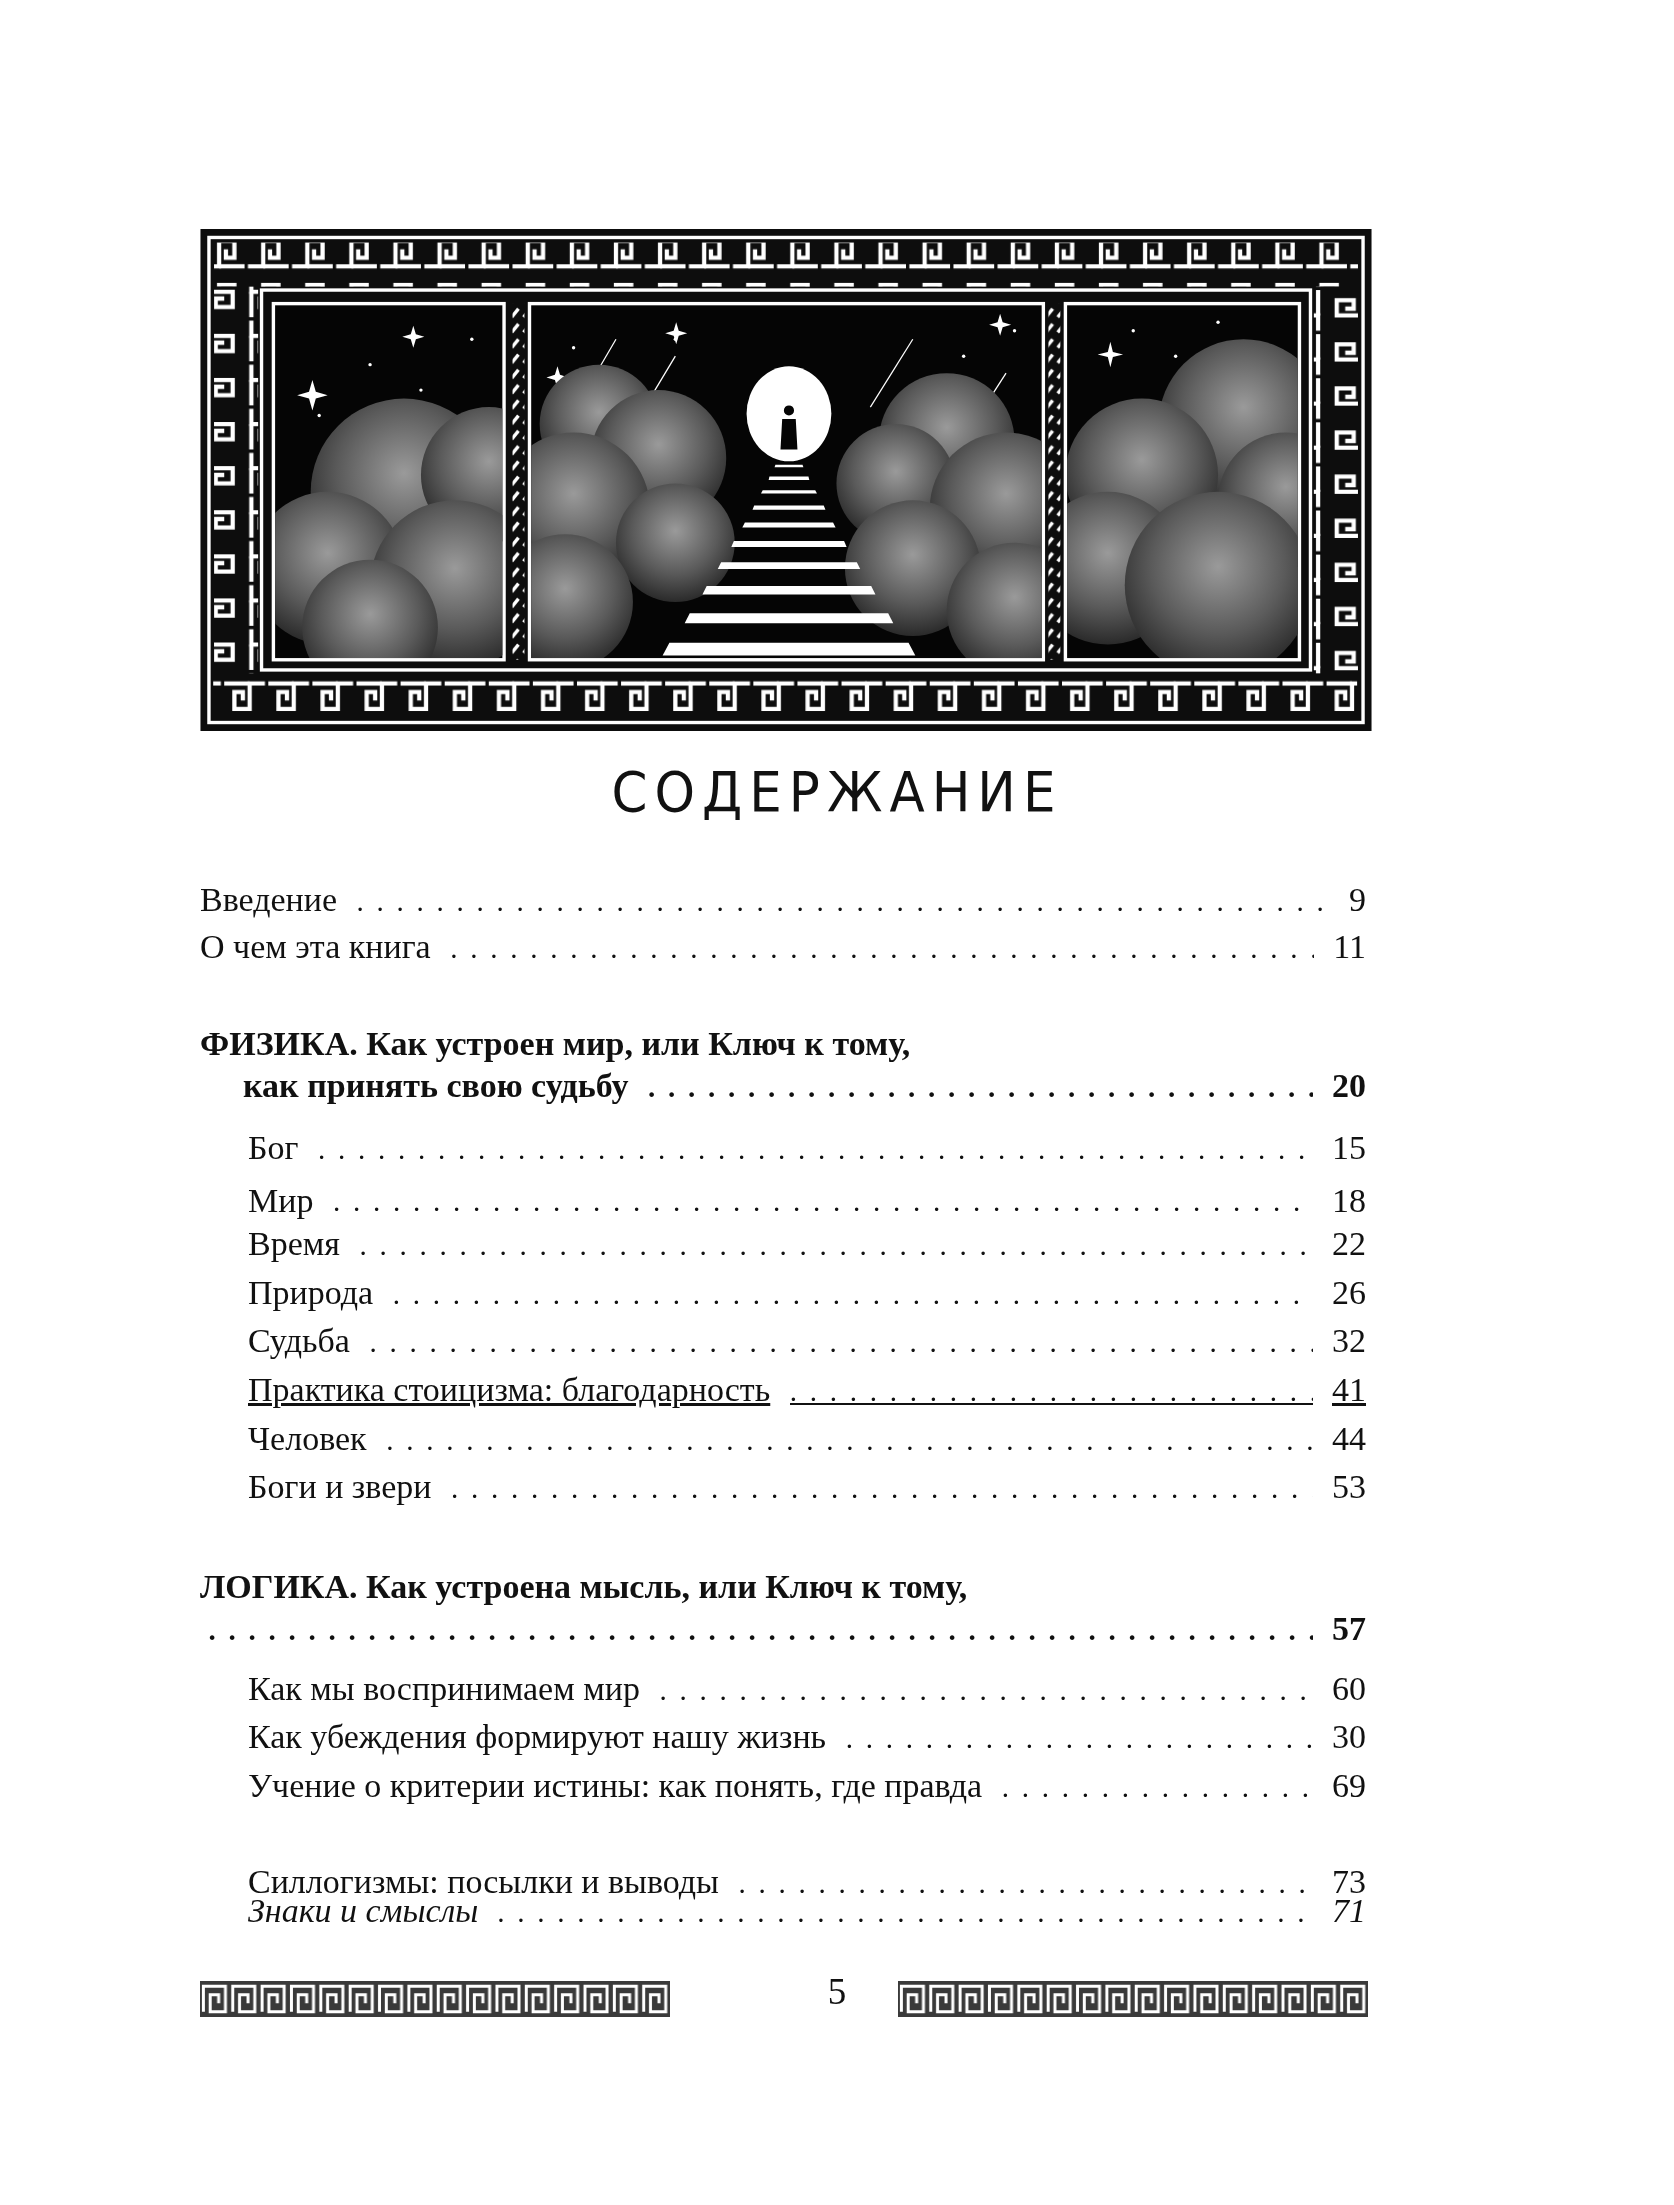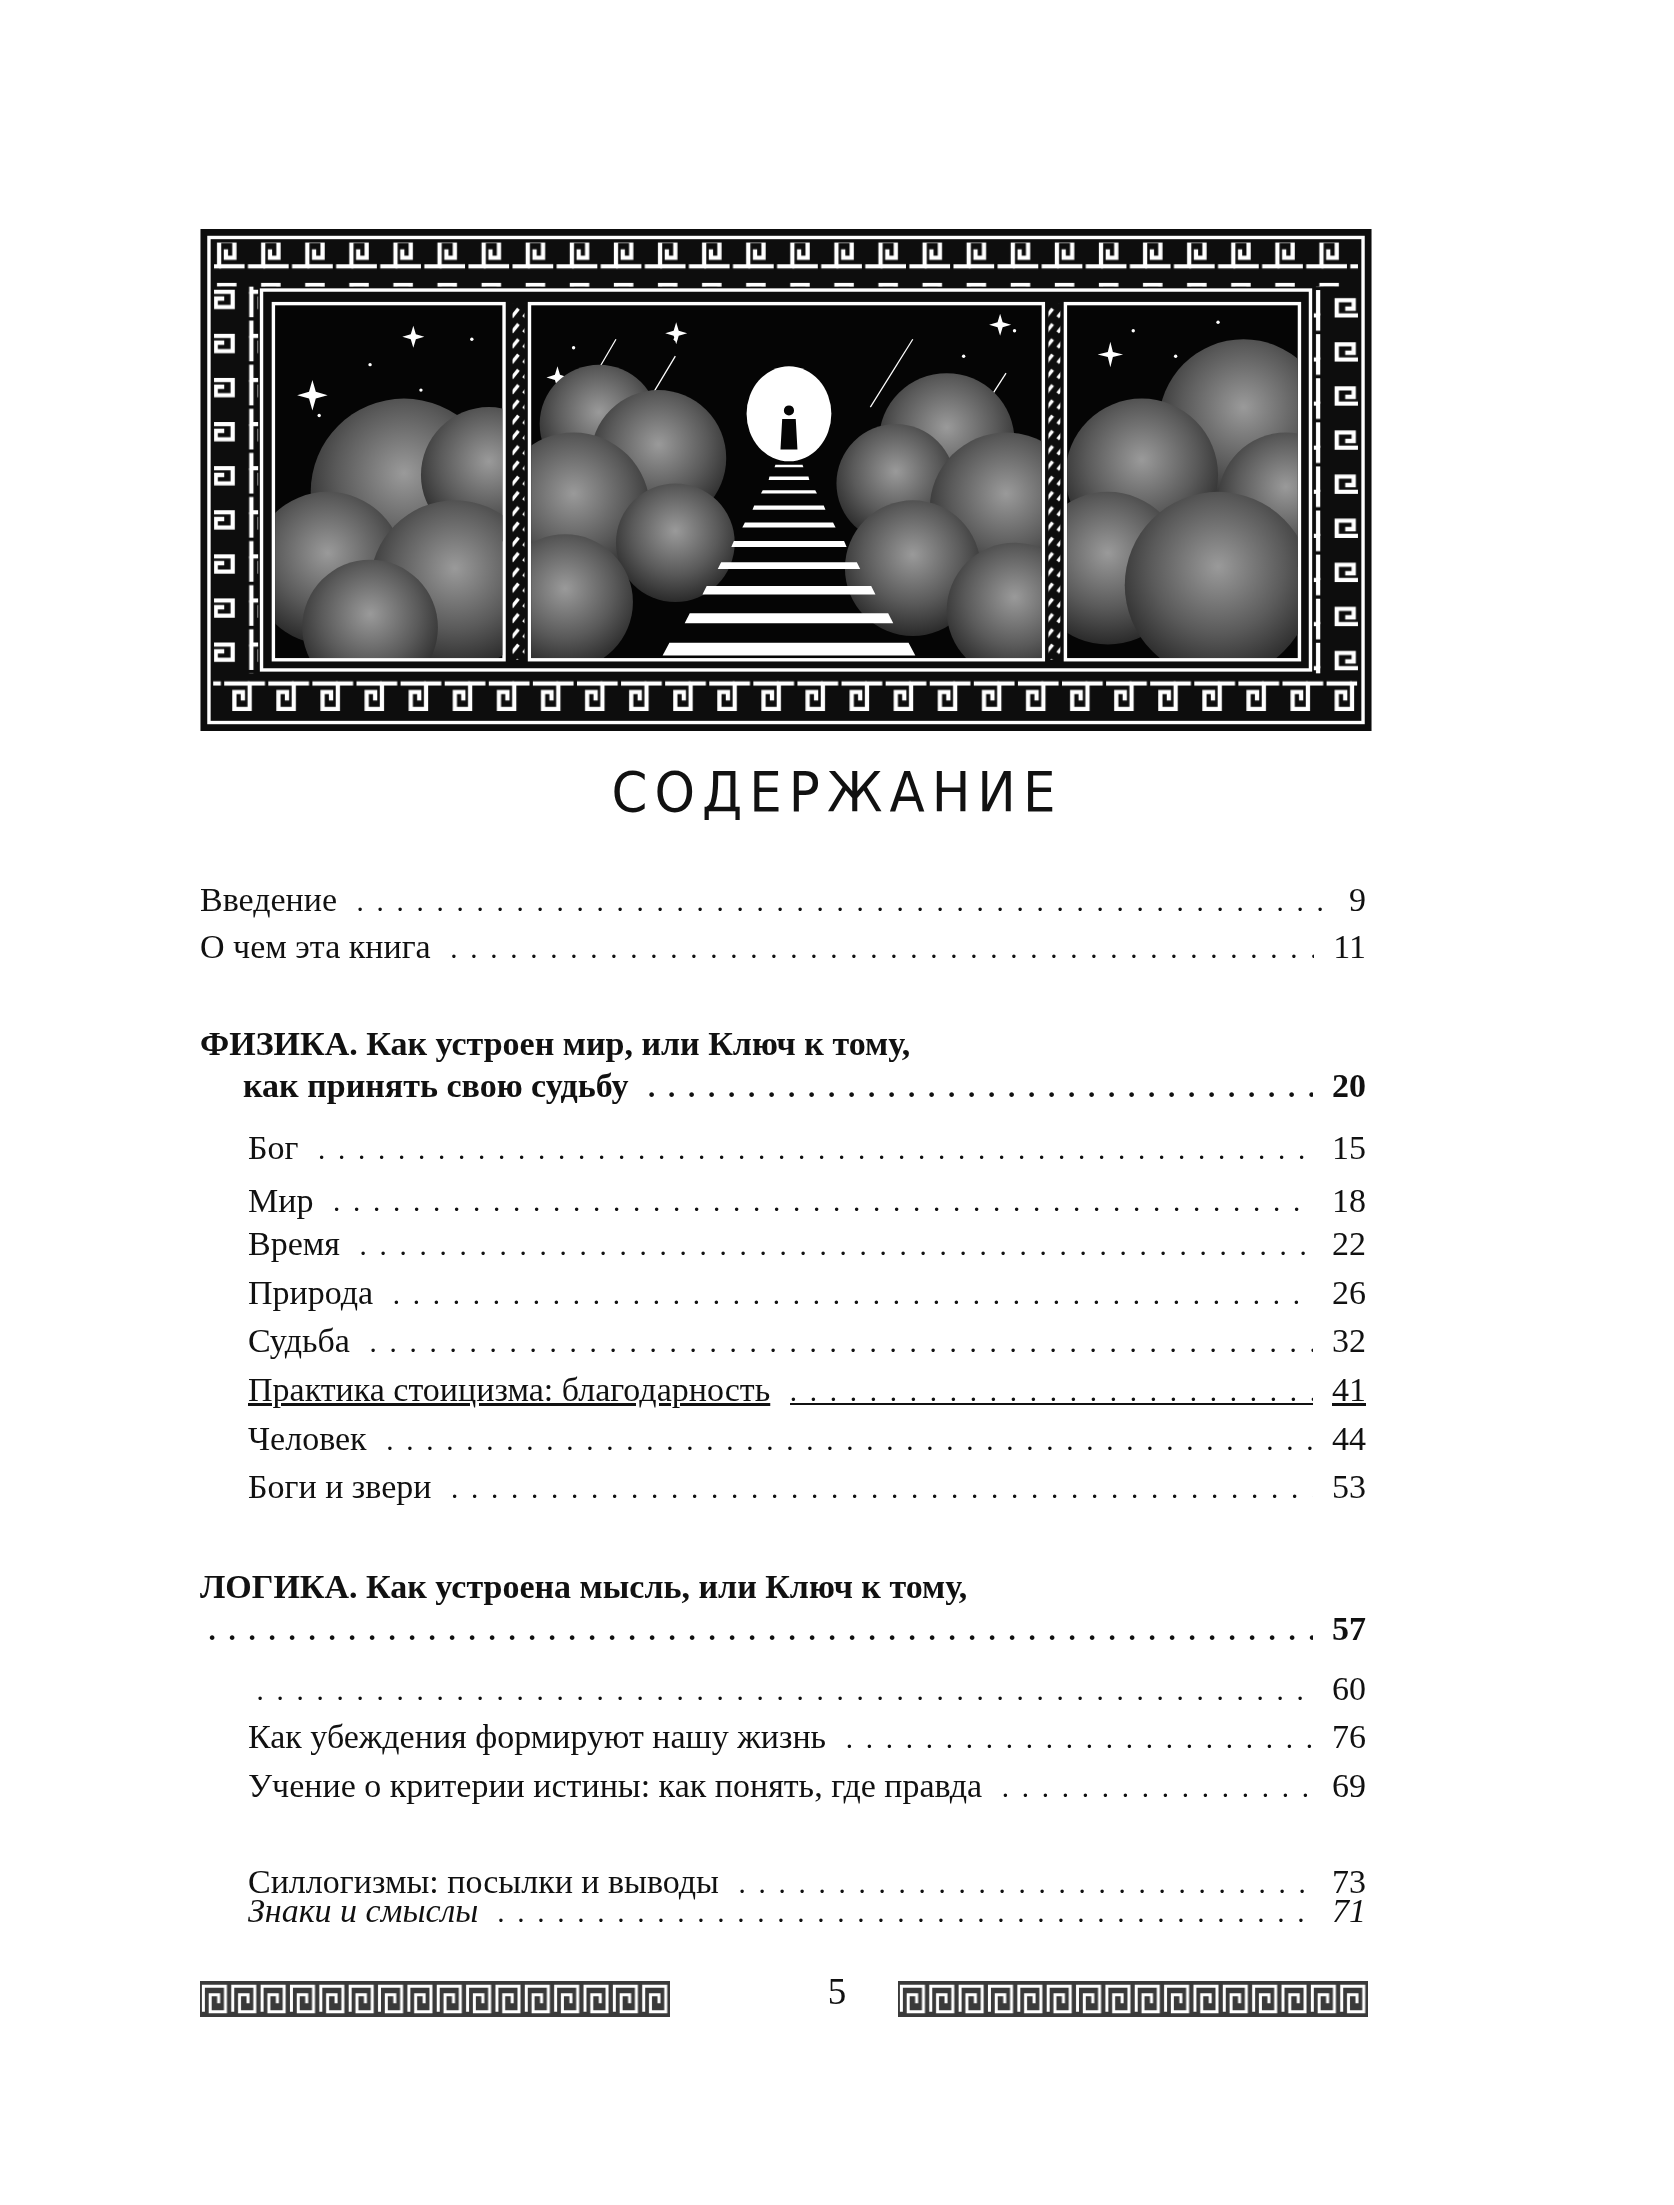--- a/index.html
+++ b/index.html
@@ -224,27 +224,28 @@
     <span class="page">53</span>
   </div>
 
   <div class="part-line1" style="top:1568px;">ЛОГИКА. Как устроена мысль, или Ключ к тому,</div>
   <div class="row part" style="top:1610px;">
     <span class="dots"></span>
     <span class="page">57</span>
   </div>
 
   <div class="row sub" style="top:1670px;">
+    <span class="label">Как мы воспринимаем мир</span>
     <span class="dots"></span>
     <span class="page">60</span>
   </div>
   <div class="row sub" style="top:1718px;">
     <span class="label">Как убеждения формируют нашу жизнь</span>
     <span class="dots"></span>
-    <span class="page">76</span>
+    <span class="page">30</span>
   </div>
   <div class="row sub" style="top:1767px;">
     <span class="label">Учение о критерии истины: как понять, где правда</span>
     <span class="dots"></span>
     <span class="page">69</span>
   </div>
   <div class="row sub" style="top:1892px;font-style:italic;">
     <span class="label">Знаки и смыслы</span>
     <span class="dots"></span>
     <span class="page">71</span>

